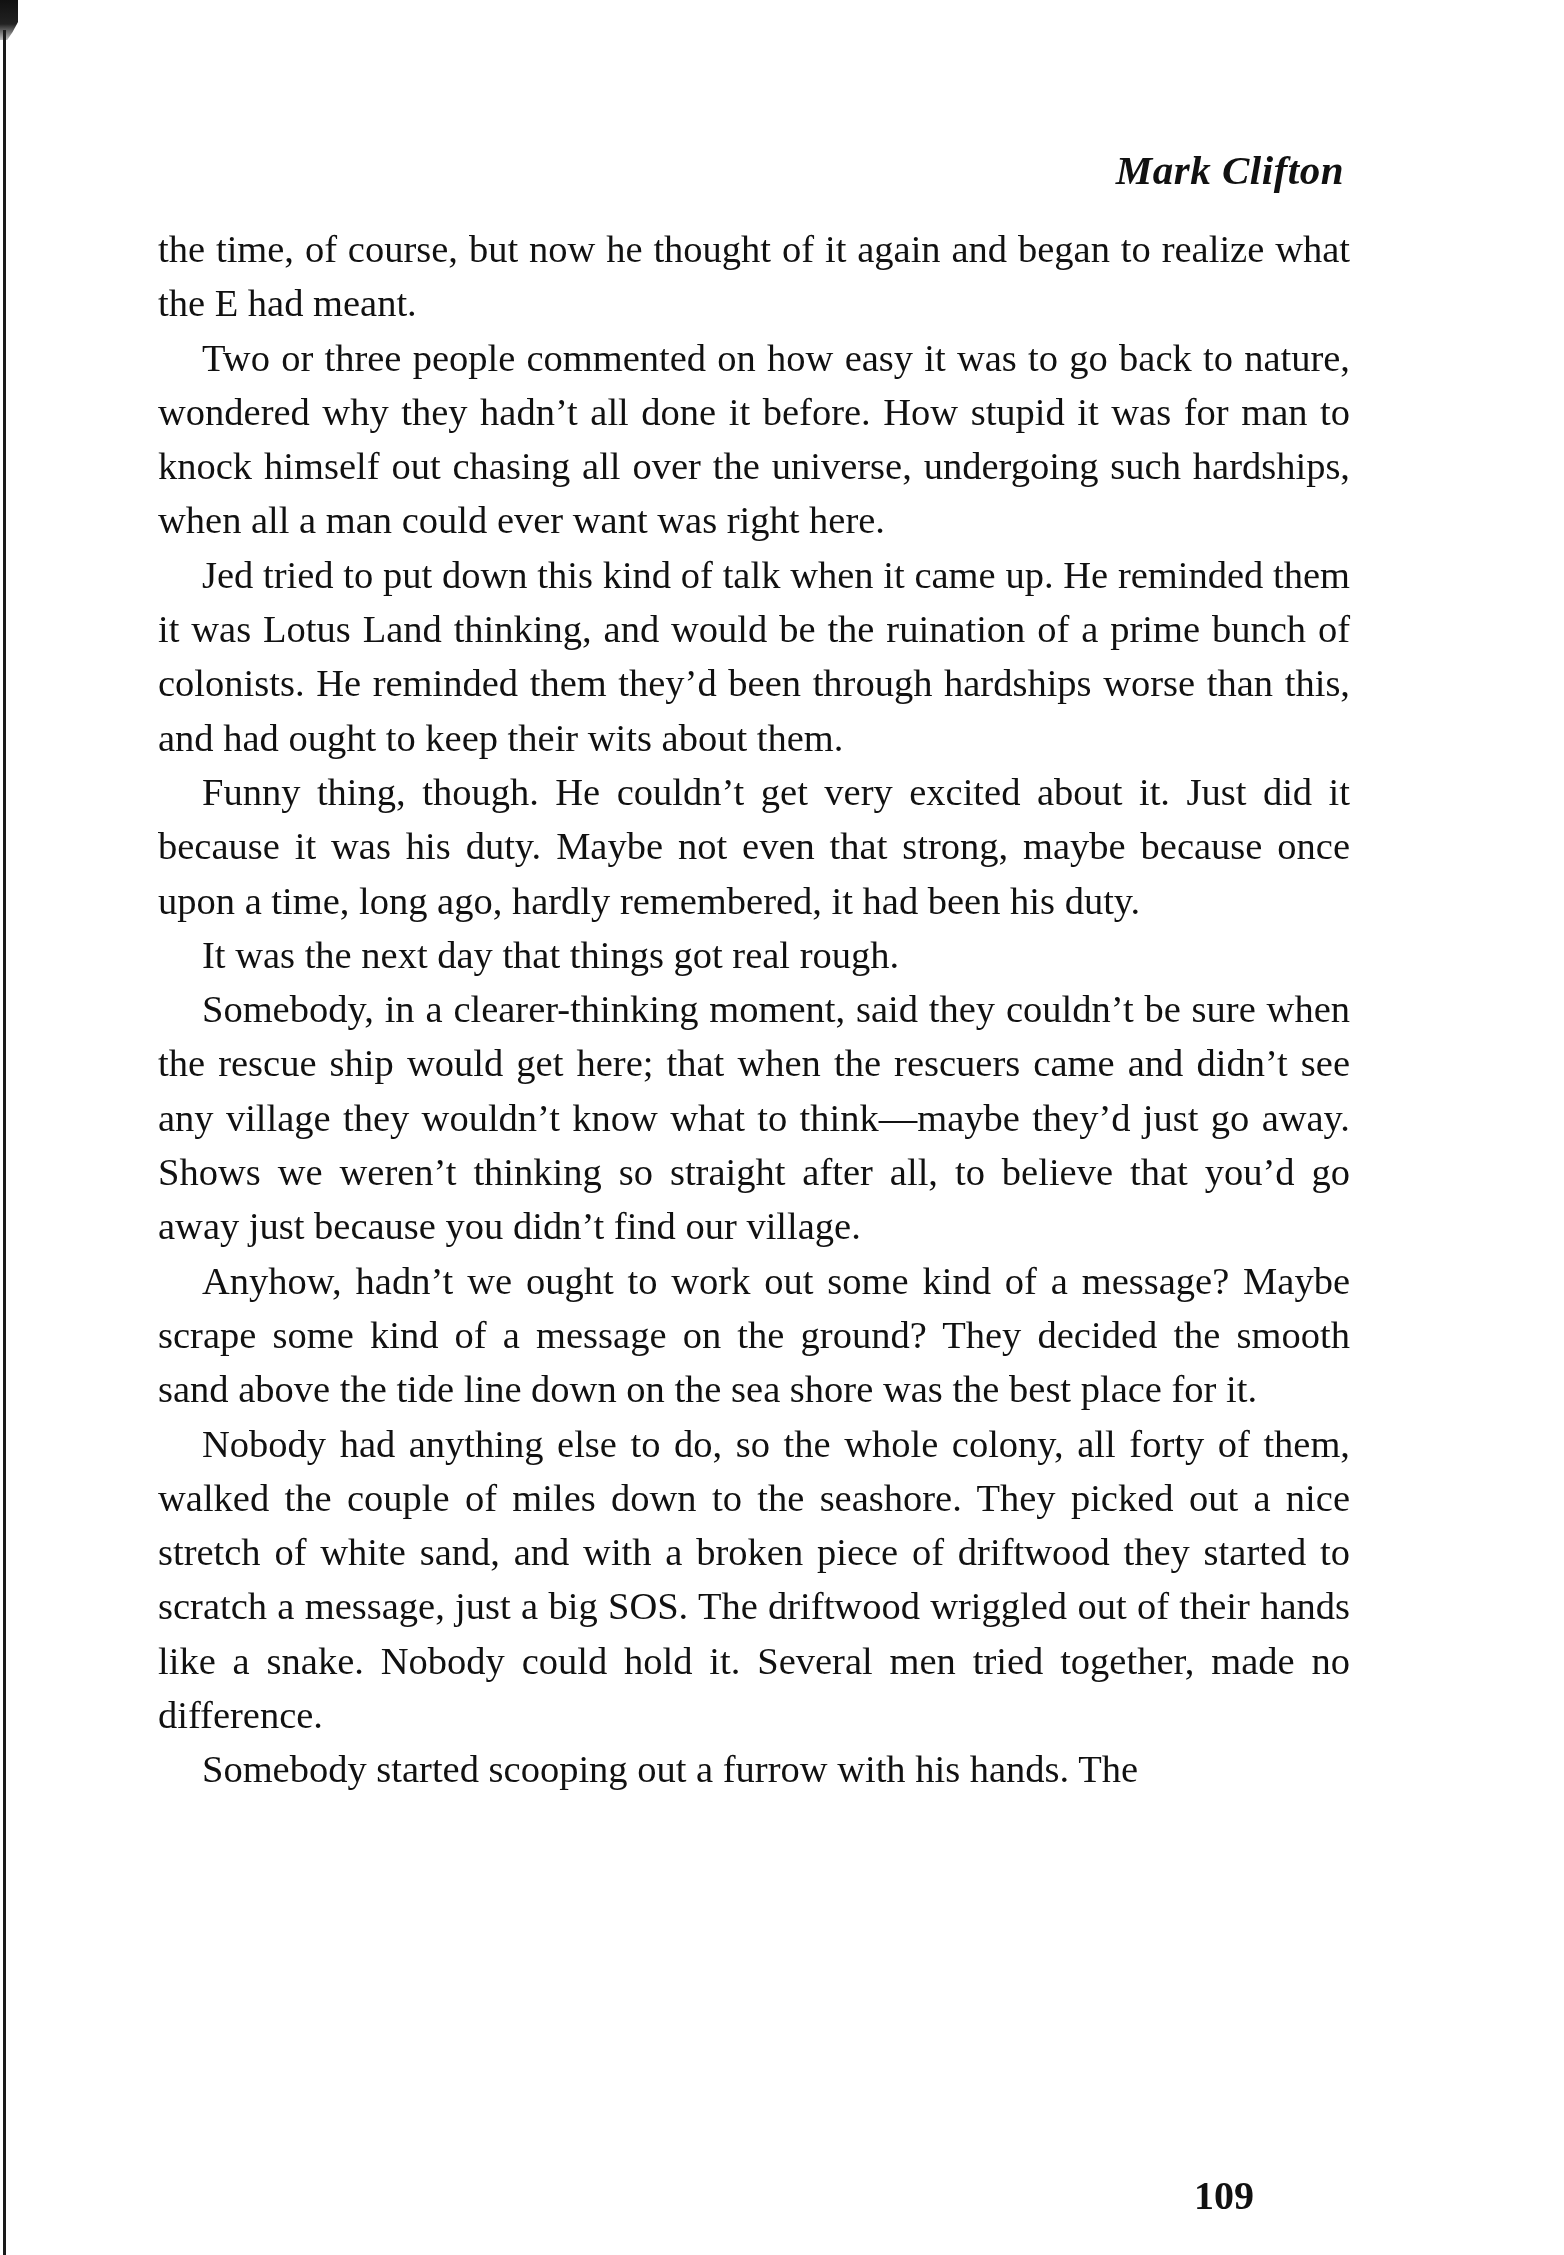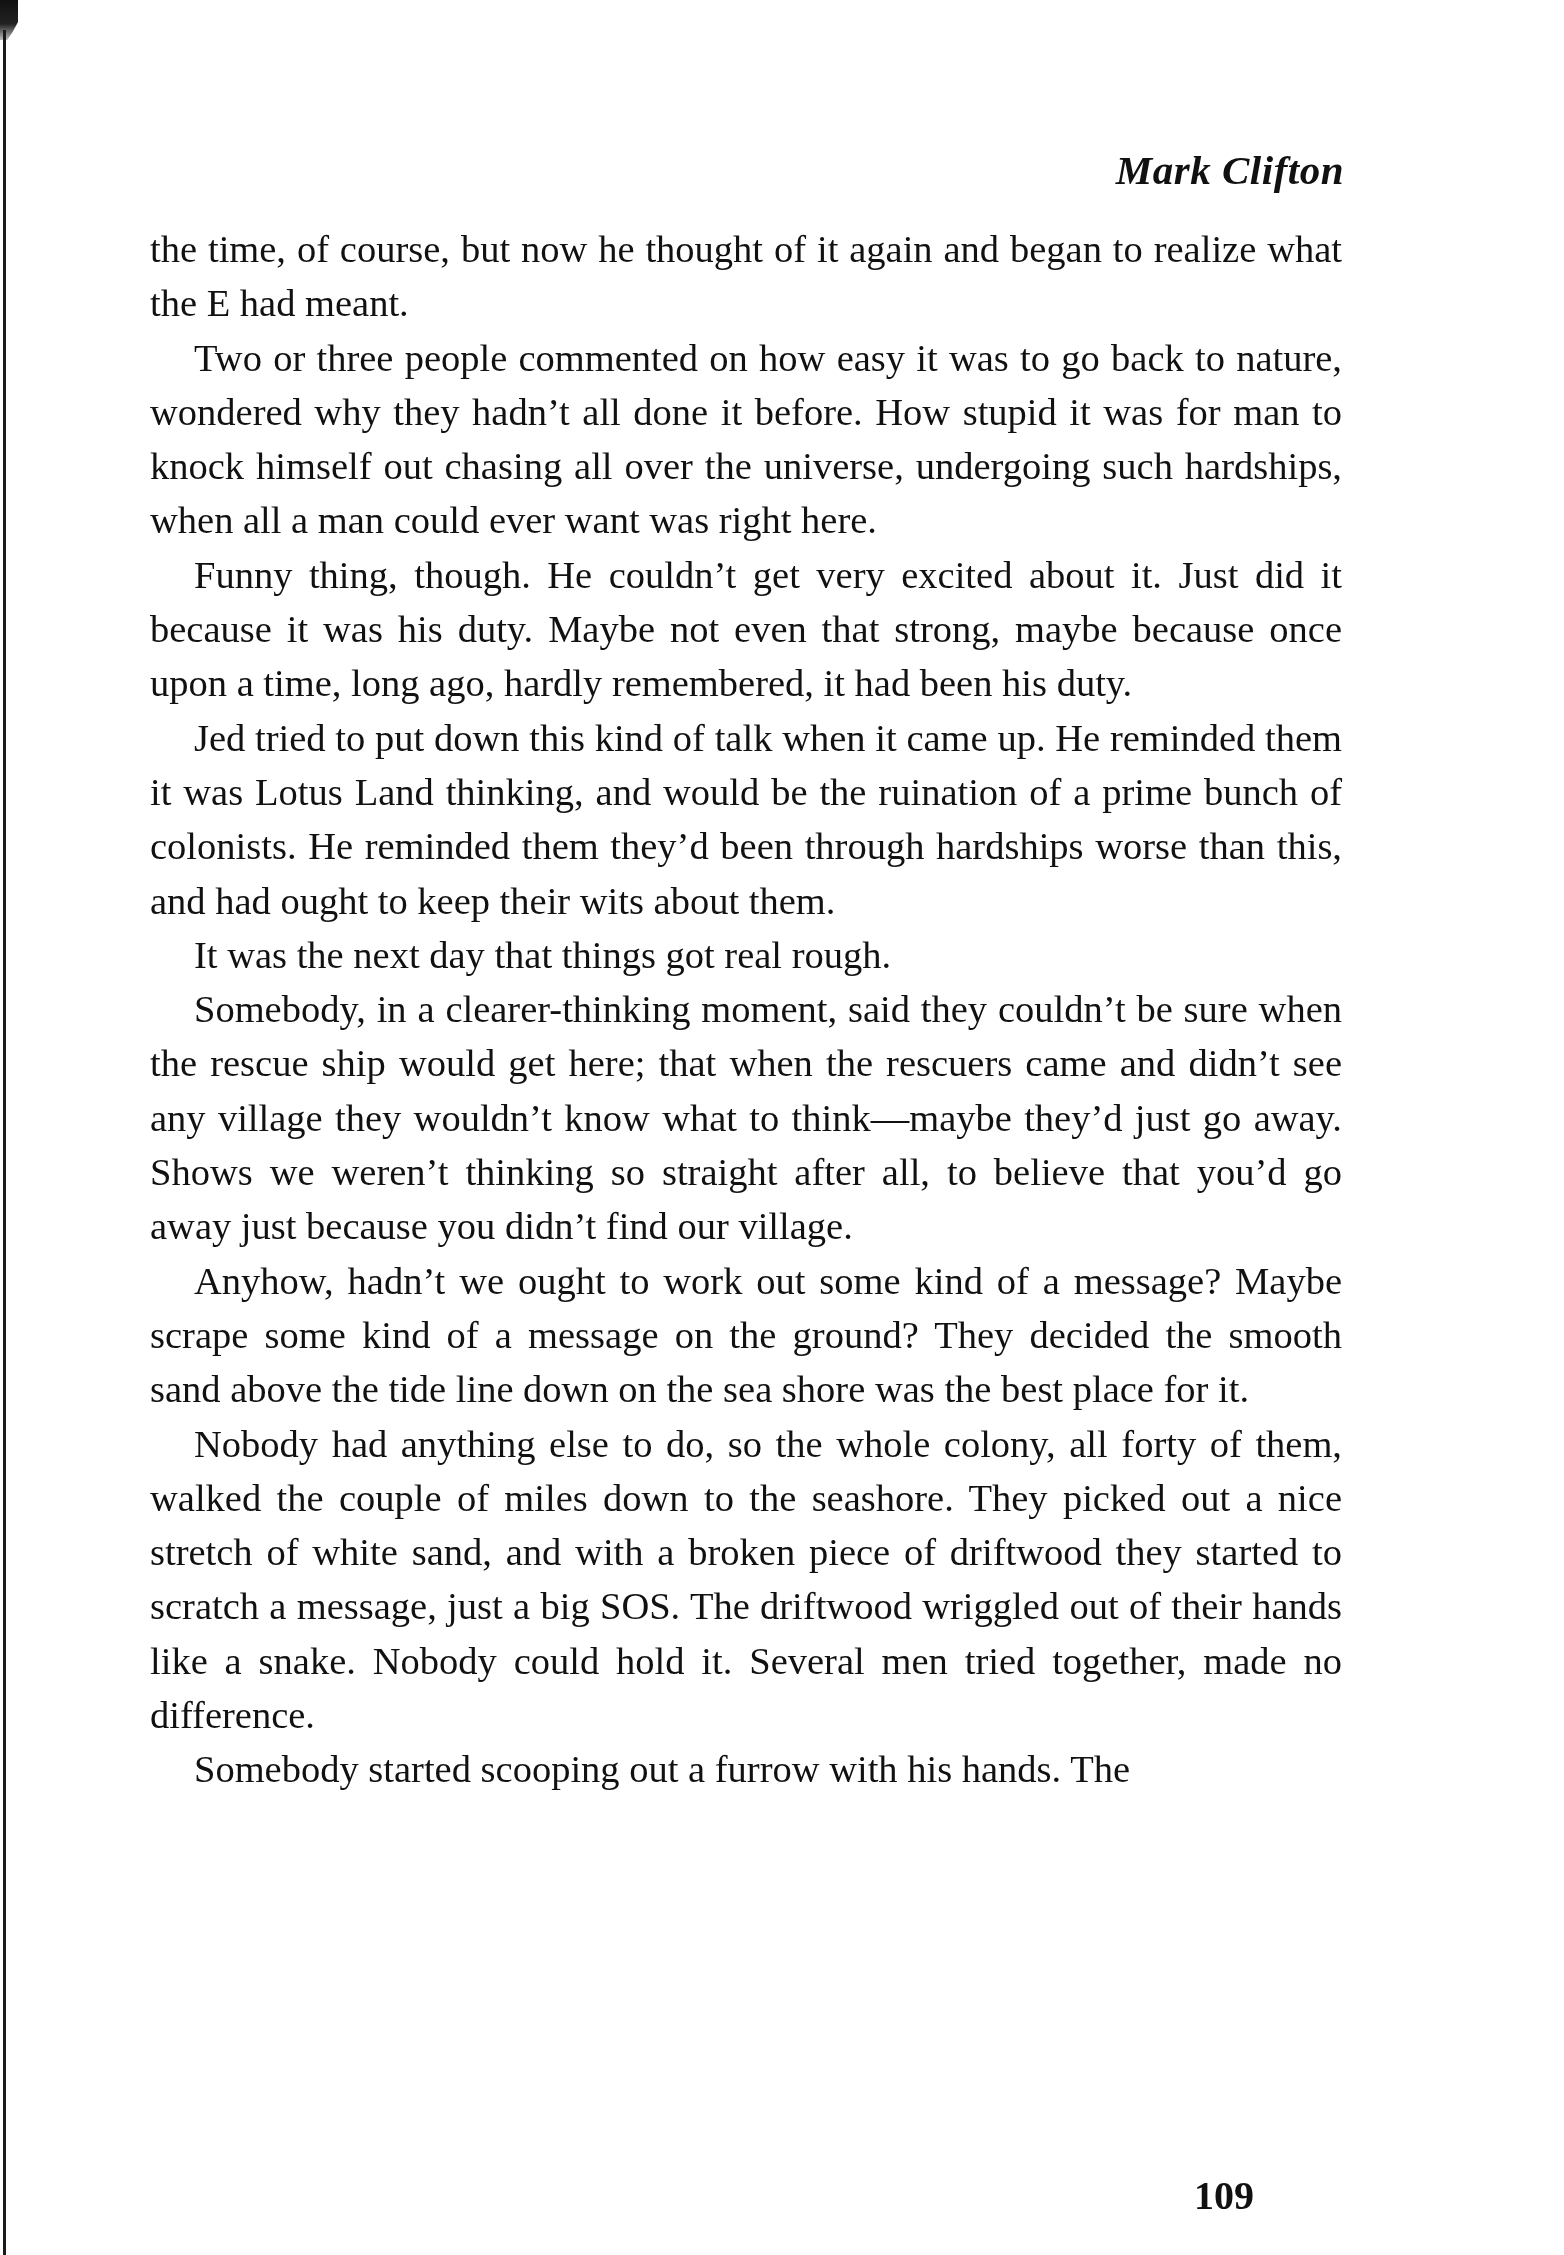--- a/index.html
+++ b/index.html
@@ -36,21 +36,21 @@
       position: absolute;
       top: 146px;
       right: 220px;
       font-style: italic;
       font-size: 41px;
       letter-spacing: 0.5px;
       font-weight: bold;
     }
     .text-block {
       position: absolute;
-      left: 150px;
+      left: 158px;
       top: 222px;
       width: 1192px;
       font-size: 38.5px;
       line-height: 54.3px;
       text-align: justify;
     }
     .para {
       margin: 0;
       text-indent: 44px;
       text-align: justify;
@@ -71,22 +71,22 @@
 <body>
 
 <div class="binding-blot"></div>
 <div class="binding-line"></div>
 
 <div class="running-header">Mark Clifton</div>
 
 <div class="text-block">
   <p class="para no-indent">the time, of course, but now he thought of it again and began to realize what the E had meant.</p>
   <p class="para">Two or three people commented on how easy it was to go back to nature, wondered why they hadn’t all done it before. How stupid it was for man to knock himself out chasing all over the universe, undergoing such hardships, when all a man could ever want was right here.</p>
+  <p class="para">Jed tried to put down this kind of talk when it came up. He reminded them it was Lotus Land thinking, and would be the ruination of a prime bunch of colonists. He reminded them they’d been through hardships worse than this, and had ought to keep their wits about them.</p>
   <p class="para">Funny thing, though. He couldn’t get very excited about it. Just did it because it was his duty. Maybe not even that strong, maybe because once upon a time, long ago, hardly remembered, it had been his duty.</p>
-  <p class="para">Jed tried to put down this kind of talk when it came up. He reminded them it was Lotus Land thinking, and would be the ruination of a prime bunch of colonists. He reminded them they’d been through hardships worse than this, and had ought to keep their wits about them.</p>
   <p class="para">It was the next day that things got real rough.</p>
   <p class="para">Somebody, in a clearer-thinking moment, said they couldn’t be sure when the rescue ship would get here; that when the rescuers came and didn’t see any village they wouldn’t know what to think—maybe they’d just go away. Shows we weren’t thinking so straight after all, to believe that you’d go away just because you didn’t find our village.</p>
   <p class="para">Anyhow, hadn’t we ought to work out some kind of a message? Maybe scrape some kind of a message on the ground? They decided the smooth sand above the tide line down on the sea shore was the best place for it.</p>
   <p class="para">Nobody had anything else to do, so the whole colony, all forty of them, walked the couple of miles down to the seashore. They picked out a nice stretch of white sand, and with a broken piece of driftwood they started to scratch a message, just a big SOS. The driftwood wriggled out of their hands like a snake. Nobody could hold it. Several men tried together, made no difference.</p>
   <p class="para">Somebody started scooping out a furrow with his hands. The</p>
 </div>
 
 <div class="page-number">109</div>
 
 </body></html>

